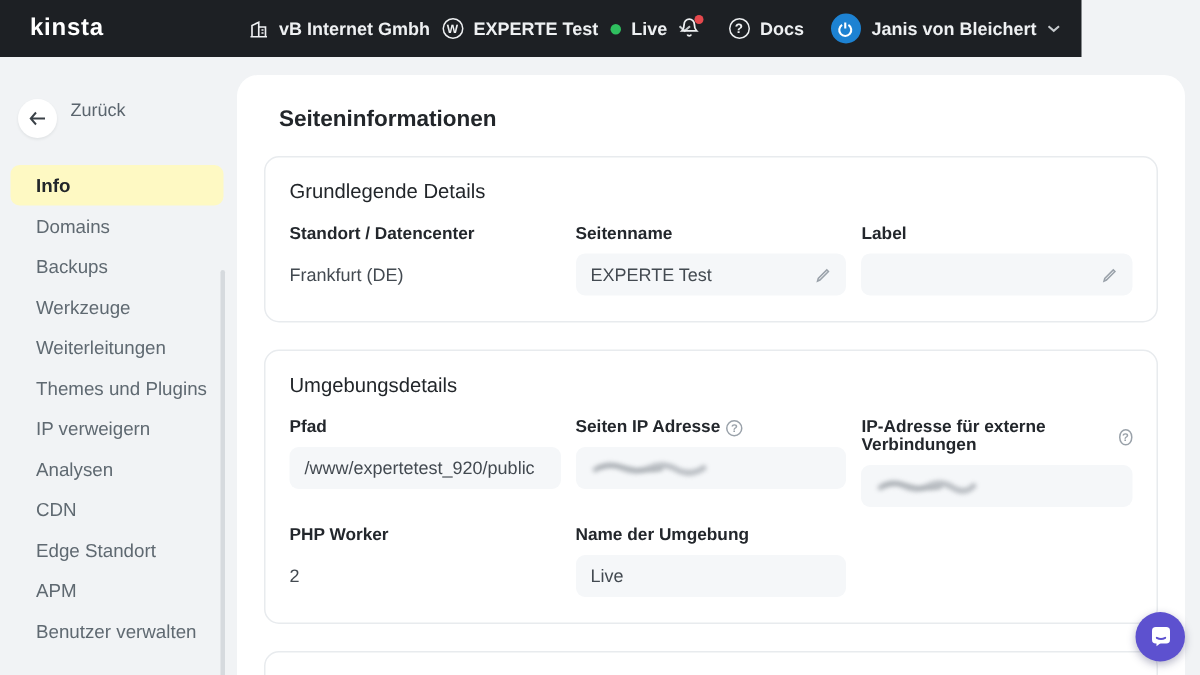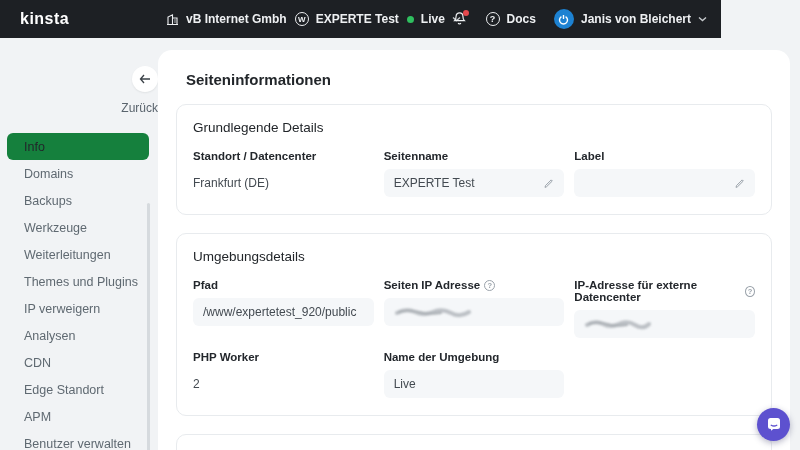--- a/index.html
+++ b/index.html
@@ -37,33 +37,33 @@
     font-size: 9px; font-weight: 700; color: #eef0f2;
   }
   .wp-icon {
     width: 14px; height: 14px; border: 1.3px solid #eef0f2; border-radius: 50%;
     display: flex; align-items: center; justify-content: center;
     font-size: 8px; font-weight: 700; color: #eef0f2;
   }
 
   
   .sidebar { position: absolute; top: 38px; left: 0; width: 158px; height: 412px; background: #f1f3f5; }
-  .back-row { display: flex; align-items: flex-end; gap: 9px; margin: 28px 0 0 12px; cursor: pointer; flex-direction: column; }
+  .back-row { display: flex; align-items: flex-start; gap: 9px; margin: 28px 0 0 12px; cursor: pointer; }
   .back-btn {
     width: 26px; height: 26px; border-radius: 50%; background: #ffffff;
     box-shadow: 0 1px 2px rgba(30,35,40,.08); display: flex; align-items: center; justify-content: center;
   }
   .back-label { font-size: 12px; color: #5a646d; font-weight: 500; }
   .nav { margin-top: 18px; position: relative; }
   .nav-item {
     height: 27px; display: flex; align-items: center; padding-left: 17px;
     font-size: 12.5px; color: #5f6971; cursor: pointer; border-radius: 6px;
     margin: 0 9px 0 7px;
   }
-  .nav-item.active { background: #15803d; color: #22262a; font-weight: 400; }
+  .nav-item.active { background: #fef9c3; color: #22262a; font-weight: 700; }
   .side-scrollbar {
     position: absolute; left: 147px; top: 70px; width: 3px; height: 277px;
     background: #d6dade; border-radius: 2px;
   }
 
   
   .panel {
     position: absolute; left: 158px; top: 50px; width: 632px; height: 436px;
     background: #ffffff; border-radius: 14px 14px 0 0;
   }
@@ -243,21 +243,21 @@
         </div>
         <div class="fbox">
           <svg class="redacted" width="86" height="12" viewBox="0 0 86 12">
             <path d="M3 7 q9 -5 18 -1 t18 0 t18 1 t18 -1" fill="none" stroke="#a9aeb4" stroke-width="4" stroke-linecap="round"></path>
             <path d="M5 6 q10 -3 20 0 t22 1" fill="none" stroke="#8f959b" stroke-width="2" stroke-linecap="round"></path>
           </svg>
         </div>
       </div>
       <div>
         <div class="flabel">
-          <span>IP-Adresse für externe Datencenter</span>
+          <span>IP-Adresse für externe Verbindungen</span>
           <span class="info-icon">?</span>
         </div>
         <div class="fbox">
           <svg class="redacted" width="70" height="12" viewBox="0 0 70 12">
             <path d="M3 7 q8 -5 16 -1 t16 0 t16 1 t14 -1" fill="none" stroke="#a9aeb4" stroke-width="4" stroke-linecap="round"></path>
             <path d="M5 6 q9 -3 18 0 t20 1" fill="none" stroke="#8f959b" stroke-width="2" stroke-linecap="round"></path>
           </svg>
         </div>
       </div>
       <div>

